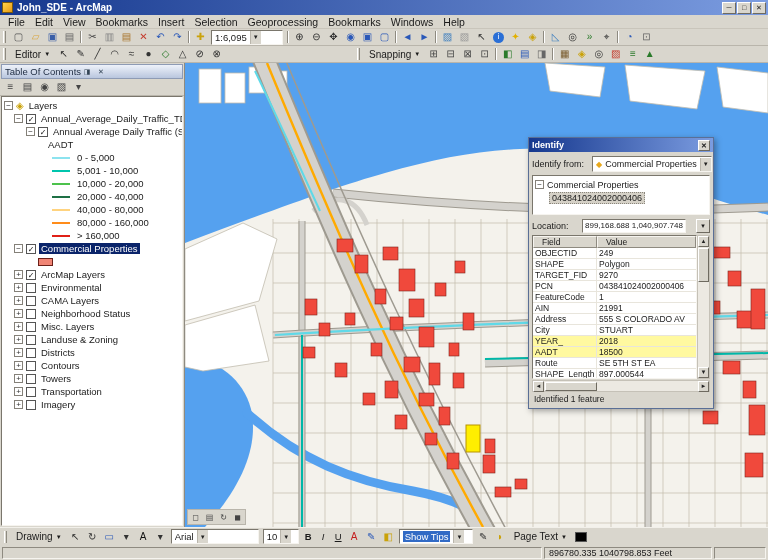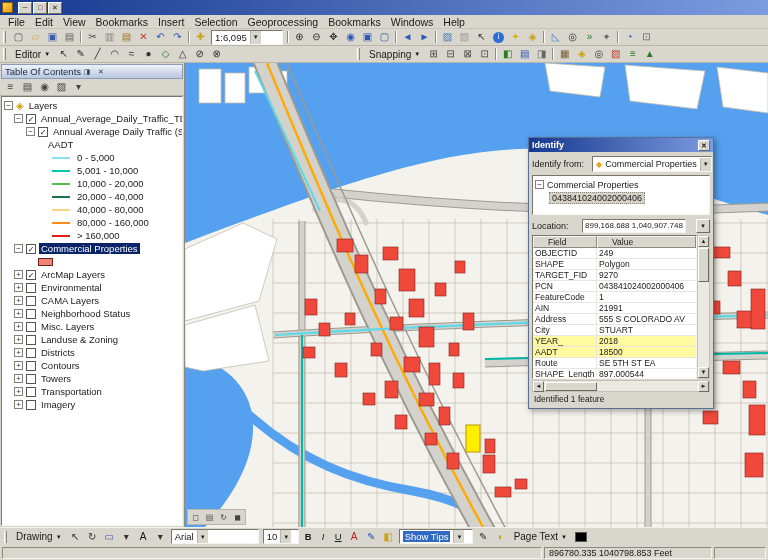--- a/index.html
+++ b/index.html
@@ -71,21 +71,21 @@
 .idw-tree{height:40px;flex:0 0 40px;background:#fff;border:1px solid;border-color:#7a766c #f6f4ef #f6f4ef #7a766c;margin:2px 0;padding:2px 0 0 2px}
 .idw-tree .trow{height:13px;font-size:9px}
 .selgray{background:#d5d1c7;border:1px dotted #8a867c;padding:0 2px}
 .idw-locrow{display:flex;align-items:center;height:17px;flex:0 0 17px;gap:10px}
 .idw-locrow .lbl{width:40px;flex:0 0 40px}
 .locbox{flex:1;height:14px;background:#fff;border:1px solid;border-color:#7a766c #f6f4ef #f6f4ef #7a766c;font-size:8px;display:flex;align-items:center;padding:0 2px;white-space:nowrap;overflow:hidden}
 .locbtn{width:14px;flex:0 0 14px;height:14px;background:#d9d6cd;border:1px solid;border-color:#fff #6e6a60 #6e6a60 #fff;font-size:7px;text-align:center;line-height:12px}
 .idw-tablewrap{flex:1;display:flex;min-height:0;margin-top:1px}
 .idw-table{flex:1;background:#fff;border:1px solid;border-color:#7a766c #f6f4ef #f6f4ef #7a766c;overflow:hidden;font-size:8.5px}
 .ihead{display:flex;height:12px}
-.ihead span{background:#d9d6cd;border:1px solid;border-color:#f6f4ef #8e8a80 #8e8a80 #f6f4ef;padding:0 14px}
+.ihead span{background:#d9d6cd;border:1px solid;border-color:#f6f4ef #8e8a80 #8e8a80 #f6f4ef;padding:0 8px}
 .ihead .c1{width:64px;flex:0 0 64px}
 .ihead .c2{flex:1}
 .irow{display:flex;height:11px;border-bottom:1px solid #e8e5dc}
 .irow span{padding:0 2px;white-space:nowrap;overflow:hidden}
 .irow .c1{width:64px;flex:0 0 64px;border-right:1px solid #e8e5dc}
 .irow .c2{flex:1}
 .irow.hl{background:#fff9a0}
 .vscroll{width:13px;flex:0 0 13px;background:#ece9e2;border:1px solid #c5c1b7;display:flex;flex-direction:column;align-items:center}
 .sarrow{width:11px;height:11px;background:#d9d6cd;border:1px solid;border-color:#fff #6e6a60 #6e6a60 #fff;font-size:6px;line-height:9px;text-align:center;color:#222}
 .vthumb{width:11px;height:34px;background:#d9d6cd;border:1px solid;border-color:#fff #6e6a60 #6e6a60 #fff;margin-top:1px}
@@ -110,20 +110,21 @@
 .sb-coords{width:168px}
 .sb-end{width:52px}
 </style>
 </head>
 <body>
 
 <div class="app">
 
   <div class="titlebar">
     <span class="app-icon"></span>
+    <span class="title-text">John_SDE - ArcMap</span>
     <span class="win-btn">─</span>
     <span class="win-btn">□</span>
     <span class="win-btn">✕</span>
   </div>
 
   <div class="menubar" id="menubar">
       <span class="menu-item">File</span>
       <span class="menu-item">Edit</span>
       <span class="menu-item">View</span>
       <span class="menu-item">Bookmarks</span>

